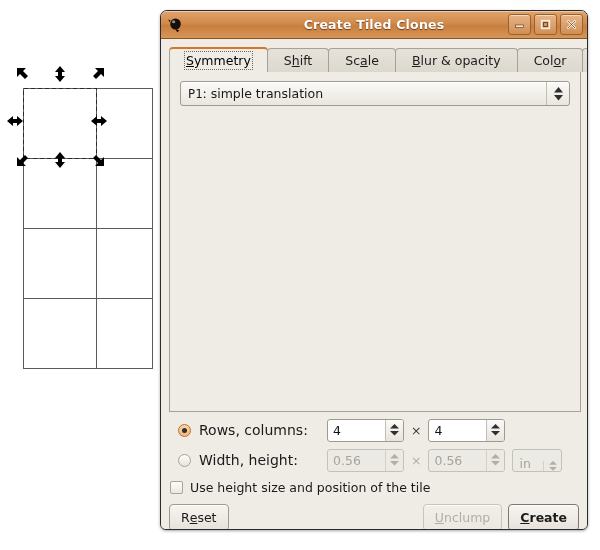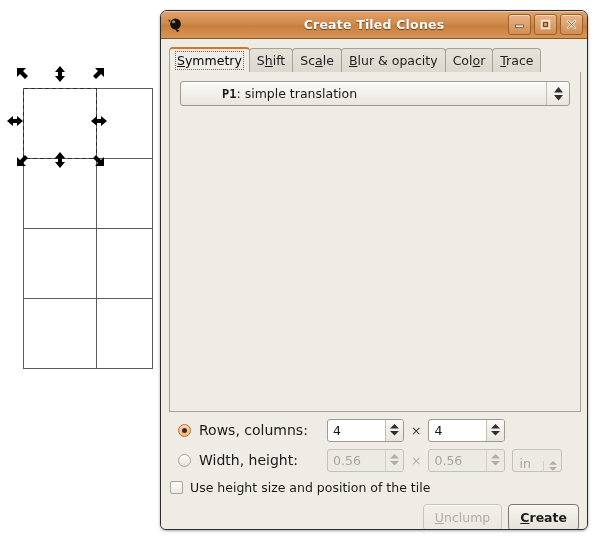--- a/index.html
+++ b/index.html
@@ -105,21 +105,21 @@
     right: 8px;
     height: 25px;
     display: flex;
     align-items: flex-end;
     border-bottom: 1px solid #a6a096;
   }
   .tab {
     position: relative;
     height: 24px;
     box-sizing: border-box;
-    padding: 0 7px;
+    padding: 0 16px;
     display: flex;
     align-items: center;
     font-size: 12.5px;
     color: #1d1d1d;
     background: linear-gradient(to bottom, #e6e2da, #ddd8ce);
     border: 1px solid #a6a096;
     border-bottom: none;
     border-radius: 4px 4px 0 0;
     margin-right: -1px;
     white-space: nowrap;
@@ -160,21 +160,21 @@
     align-items: center;
     box-shadow: inset 0 1px 0 #fff;
   }
   #symmetry-label {
     flex: 1;
     padding-left: 7px;
     font-size: 12.5px;
     color: #1a1a1a;
     white-space: nowrap;
   }
-  #symmetry-label .code { font-weight: bold; font-family:"DejaVu Sans Mono","Liberation Mono", monospace; font-size:12px;margin-left:34px;}
+  #symmetry-label .code { font-weight: normal; font-family:"DejaVu Sans Mono","Liberation Mono", monospace; font-size:12px;}
   #combo-arrows {
     width: 22px;
     border-left: 1px solid #c3bdb2;
     height: 100%;
     display: flex; flex-direction: column;
     align-items: center; justify-content: center;
     gap: 2px;
   }
 
   
@@ -526,20 +526,21 @@
             </div>
           </div>
         </div>
 
         <div id="checkbox-row">
           <div class="checkbox"></div>
           <div id="checkbox-label">Use height size and position of the tile</div>
         </div>
 
         <div id="buttons-row">
+          <div class="btn">R<span class="mn">e</span>set</div>
           <div id="spacer"></div>
           <div class="btn disabled"><span class="mn">U</span>nclump</div>
           <div class="btn default"><span class="mn">C</span>reate</div>
         </div>
 
       </div>
     </div>
   </div>
 </div>
 

